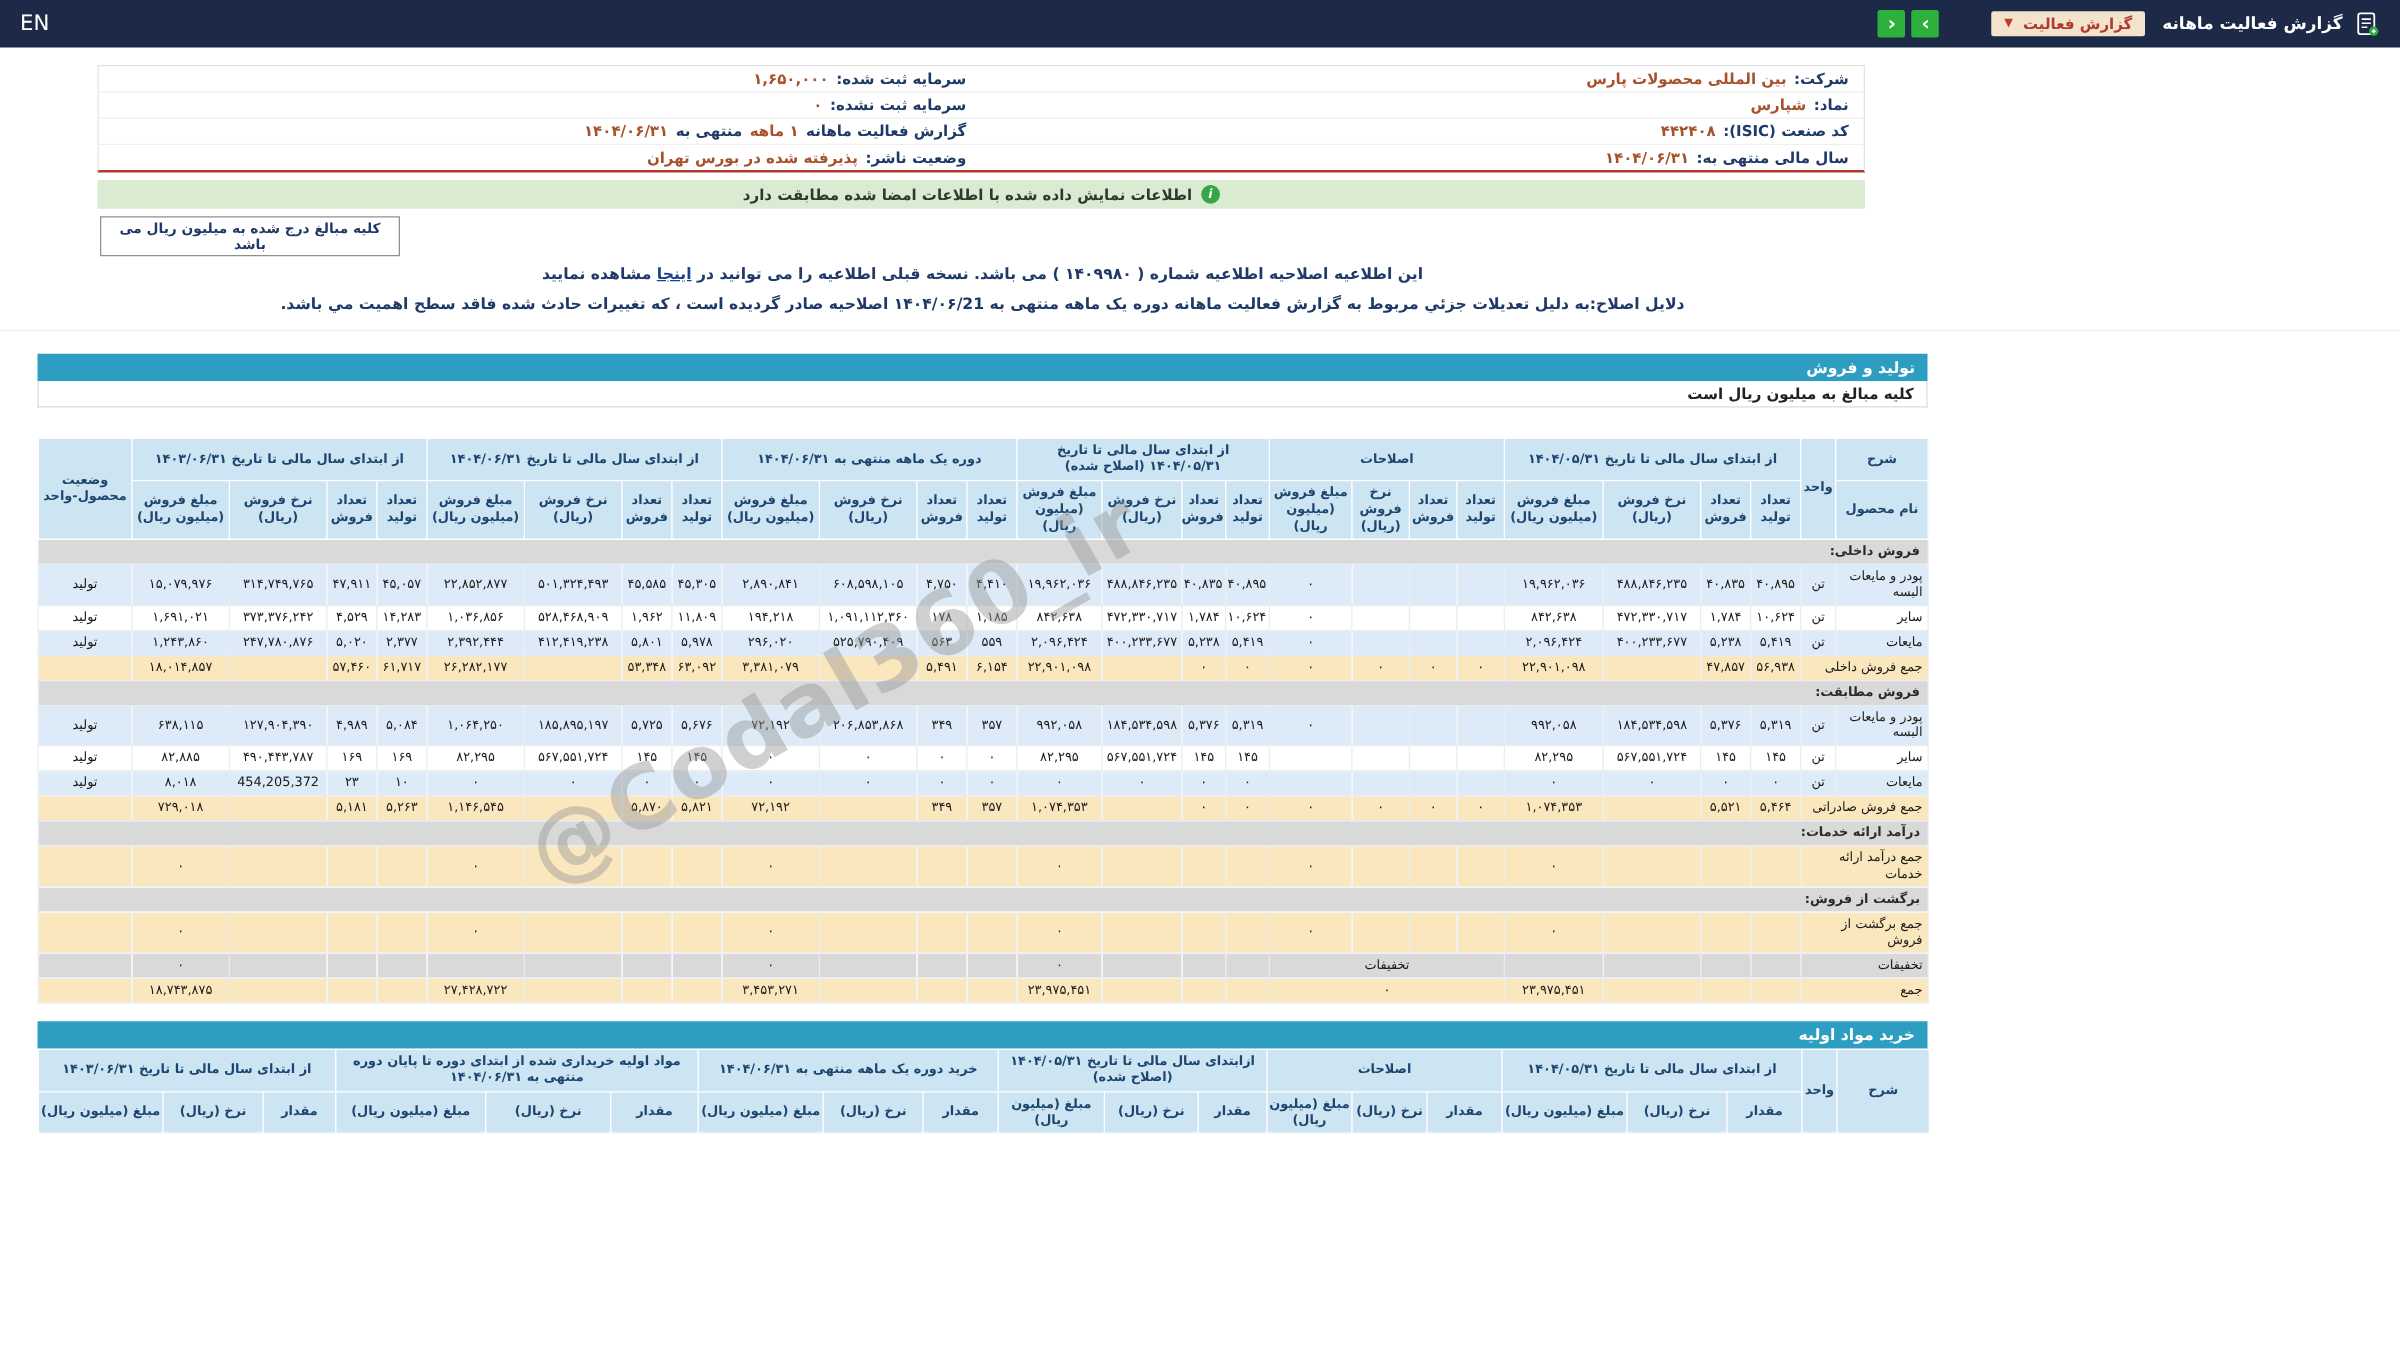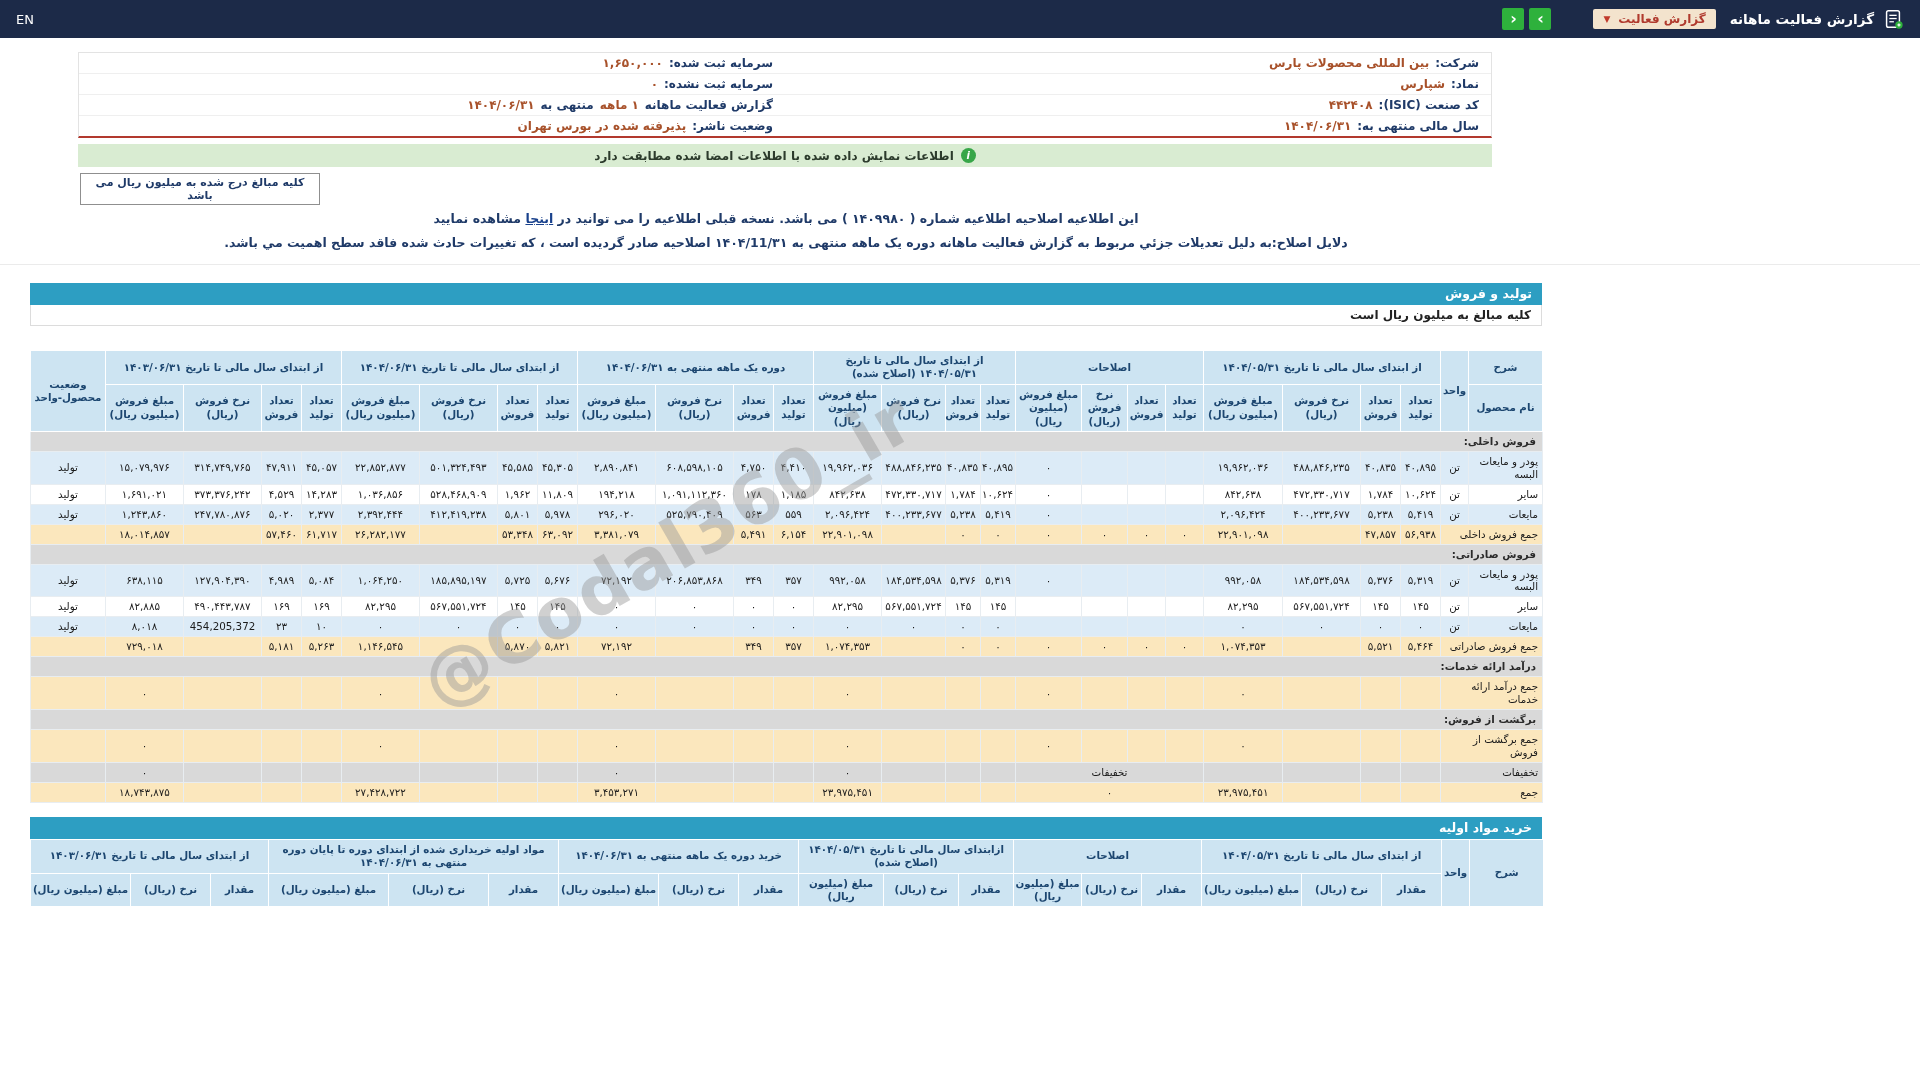--- a/index.html
+++ b/index.html
@@ -23,21 +23,21 @@
     padding:3px 10px; border-radius:2px; display:flex; align-items:center; gap:8px;
     margin-left:42px; cursor:pointer; white-space:nowrap;
   }
   .tb-caret { color:#c0392b; font-size:9px; }
   .tb-nav { display:flex; gap:5px; direction:rtl; }
   .tb-btn {
     width:22px; height:22px; background:#2eb13c; color:#fff; display:flex;
     align-items:center; justify-content:center; font-size:16px; font-weight:bold;
     border-radius:2px; cursor:pointer; line-height:1;
   }
-  .tb-en { margin-right:auto; color:#ffffff; font-size:13px; cursor:pointer; }
+  .tb-en { margin-right:auto; color:#ffffff; font-size:17px; cursor:pointer; }
 
   
   .company {
     width:1414px; margin:14px 0 0 78px; border:1px solid #e3e3e3;
     border-bottom:2px solid #b2392e; direction:rtl; font-size:12px; background:#fff;
   }
   .c-row { display:flex; border-bottom:1px solid #efefef; }
   .c-row:last-child { border-bottom:none; }
   .c-cell { flex:1; padding:3px 12px; display:flex; gap:6px; align-items:baseline; }
   .lbl { color:#1f3a68; font-weight:bold; white-space:nowrap;text-align:center; }
@@ -184,21 +184,21 @@
   <div class="banner">
     <span class="info-i">i</span>
     <span>اطلاعات نمایش داده شده با اطلاعات امضا شده مطابقت دارد</span>
   </div>
 
   <div class="unit-note">کلیه مبالغ درج شده به میلیون ریال می باشد</div>
 
   <div class="amend1">
     <span>این اطلاعیه اصلاحیه اطلاعیه شماره ( ۱۴۰۹۹۸۰ ) می باشد. نسخه قبلی اطلاعیه را می توانید در </span><a class="amend-link">اینجا</a><span> مشاهده نمایید</span>
   </div>
-  <div class="amend2">دلایل اصلاح:به دلیل تعدیلات جزئي مربوط به گزارش فعالیت ماهانه دوره یک ماهه منتهی به ۱۴۰۴/11/۳۱ اصلاحیه صادر گردیده است ، که تغییرات حادث شده فاقد سطح اهمیت مي باشد.</div>
+  <div class="amend2">دلایل اصلاح:به دلیل تعدیلات جزئي مربوط به گزارش فعالیت ماهانه دوره یک ماهه منتهی به ۱۴۰۴/۰۶/21 اصلاحیه صادر گردیده است ، که تغییرات حادث شده فاقد سطح اهمیت مي باشد.</div>
 
   <div class="top-divider"></div>
 
   <div class="section-bar bar1">تولید و فروش</div>
   <div class="amounts-row">کلیه مبالغ به میلیون ریال است</div>
 
   <div class="tbl-wrap">
     <table class="sales">
       <colgroup>
         <col style="width:74px">
@@ -382,21 +382,21 @@
             <td>۵۳,۳۴۸</td>
             <td></td>
             <td>۲۶,۲۸۲,۱۷۷</td>
             <td>۶۱,۷۱۷</td>
             <td>۵۷,۴۶۰</td>
             <td></td>
             <td>۱۸,۰۱۴,۸۵۷</td>
             <td></td>
           </tr>
           <tr class="rs">
-            <td colspan="27">فروش صادراتی:</td>
+            <td colspan="27">فروش مطابقت:</td>
           </tr>
           <tr class="rb">
             <td class="cname" colspan="1">پودر و مایعات البسه</td>
             <td>تن</td>
             <td>۵,۳۱۹</td>
             <td>۵,۳۷۶</td>
             <td>۱۸۴,۵۳۴,۵۹۸</td>
             <td>۹۹۲,۰۵۸</td>
             <td></td>
             <td></td>

